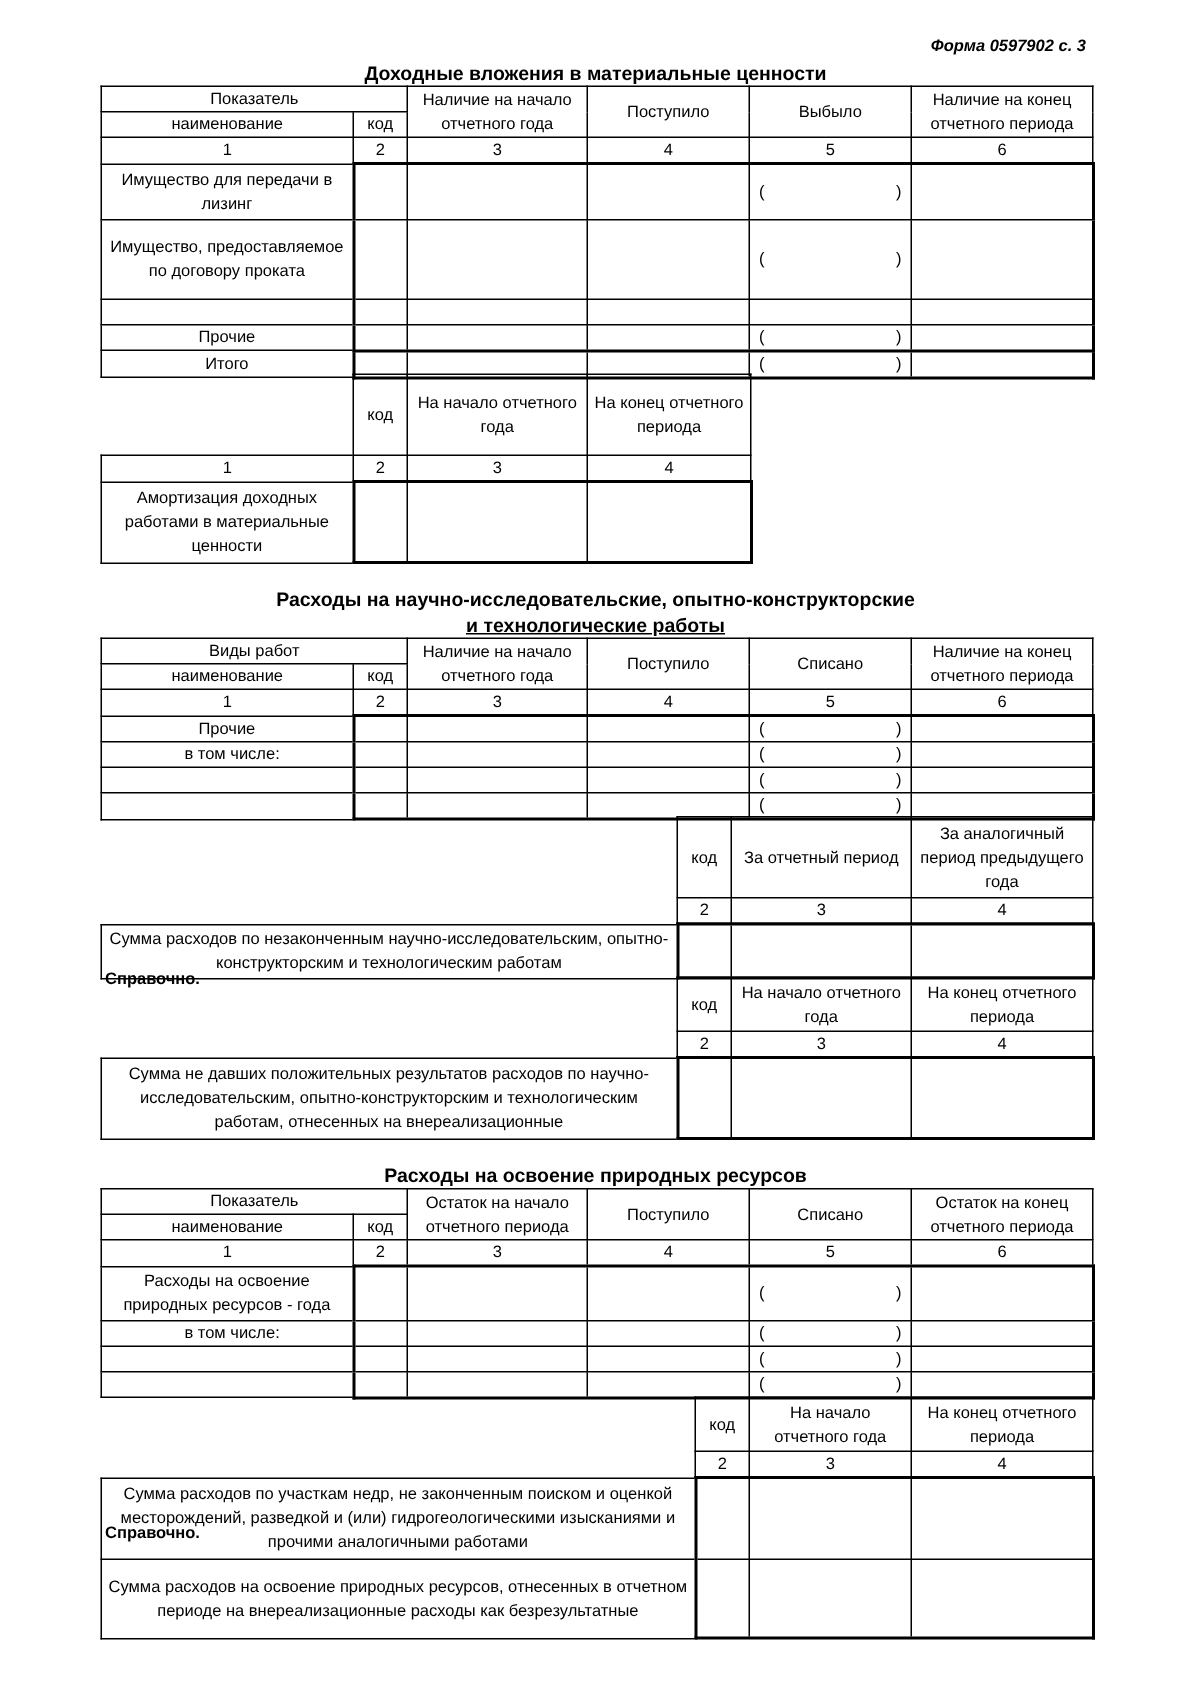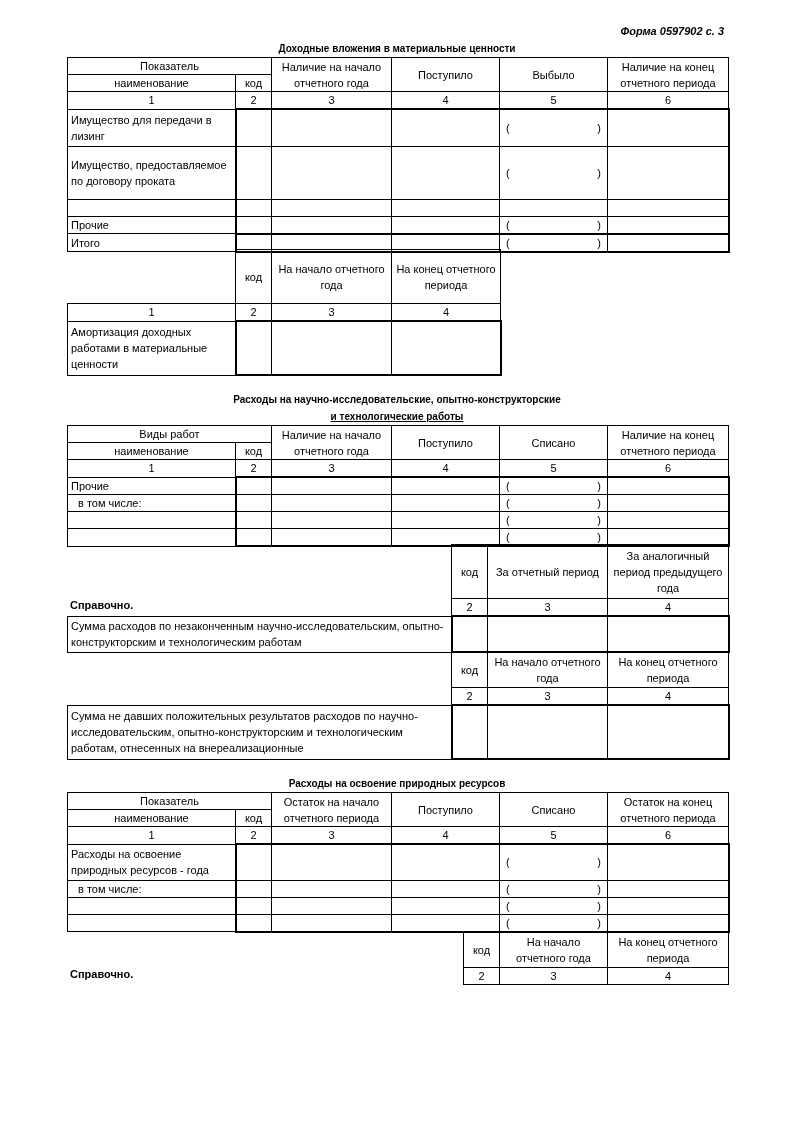--- a/index.html
+++ b/index.html
@@ -1,25 +1,25 @@
 <!DOCTYPE html>
 <html><head>
 <meta charset="utf-8">
 <style>
   html,body{margin:0;padding:0;background:#fff;}
   body{width:794px;height:1123px;position:relative;overflow:hidden;font-family:"Liberation Sans","DejaVu Sans",sans-serif;font-size:11px;color:#000;}
   .abs{position:absolute;box-sizing:border-box;}
   .form-no{position:absolute;right:70px;top:25px;font-style:italic;font-weight:bold;font-size:11px;}
-  .title{position:absolute;left:67px;width:660px;text-align:center;font-weight:bold;font-size:10px;line-height:17px;}
+  .title{position:absolute;left:67px;width:660px;text-align:center;font-weight:bold;font-size:13px;line-height:17px;}
   table.grid{position:absolute;border-collapse:collapse;table-layout:fixed;}
   table.grid td{border:1px solid #000;padding:0 3px;font-size:11px;line-height:16px;vertical-align:middle;overflow:hidden;}
   .c{text-align:center;}
-  .l{text-align:left;margin-top:20px;}
+  .l{text-align:center;margin-top:20px;}
   .ind{padding-left:10px!important;}
-  .b{font-weight:bold;}
+  .b{font-weight:bold;margin-top:48px;}
   .noborder{border:none!important;}
   .paren{display:flex;justify-content:space-between;padding:0 3px;}
   .tl{border-top:2px solid #000!important;}
   .bl{border-bottom:2px solid #000!important;}
   .ll{border-left:2px solid #000!important;}
   .rl{border-right:2px solid #000!important;}
 </style>
 </head>
 <body>
 
@@ -415,14 +415,26 @@
 </tbody>
   </table>
 <table class="grid" style="left:67px;top:984px;width:661px;">
   <colgroup>
       <col style="width:396px">
       <col style="width:36px">
       <col style="width:108px">
       <col style="width:121px">
     </colgroup>
   <tbody>
+      <tr style="height:54px">
+    <td class="l">Сумма расходов по участкам недр, не законченным поиском и оценкой месторождений, разведкой и (или) гидрогеологическими изысканиями и прочими аналогичными работами</td>
+    <td class="tl ll"></td>
+    <td class="tl"></td>
+    <td class="tl rl"></td>
+  </tr>
+  <tr style="height:53px">
+    <td class="l">Сумма расходов на освоение природных ресурсов, отнесенных в отчетном периоде на внереализационные расходы как безрезультатные</td>
+    <td class="ll bl"></td>
+    <td class="bl"></td>
+    <td class="rl bl"></td>
+  </tr>
 </tbody>
   </table>
 
 </body></html>

